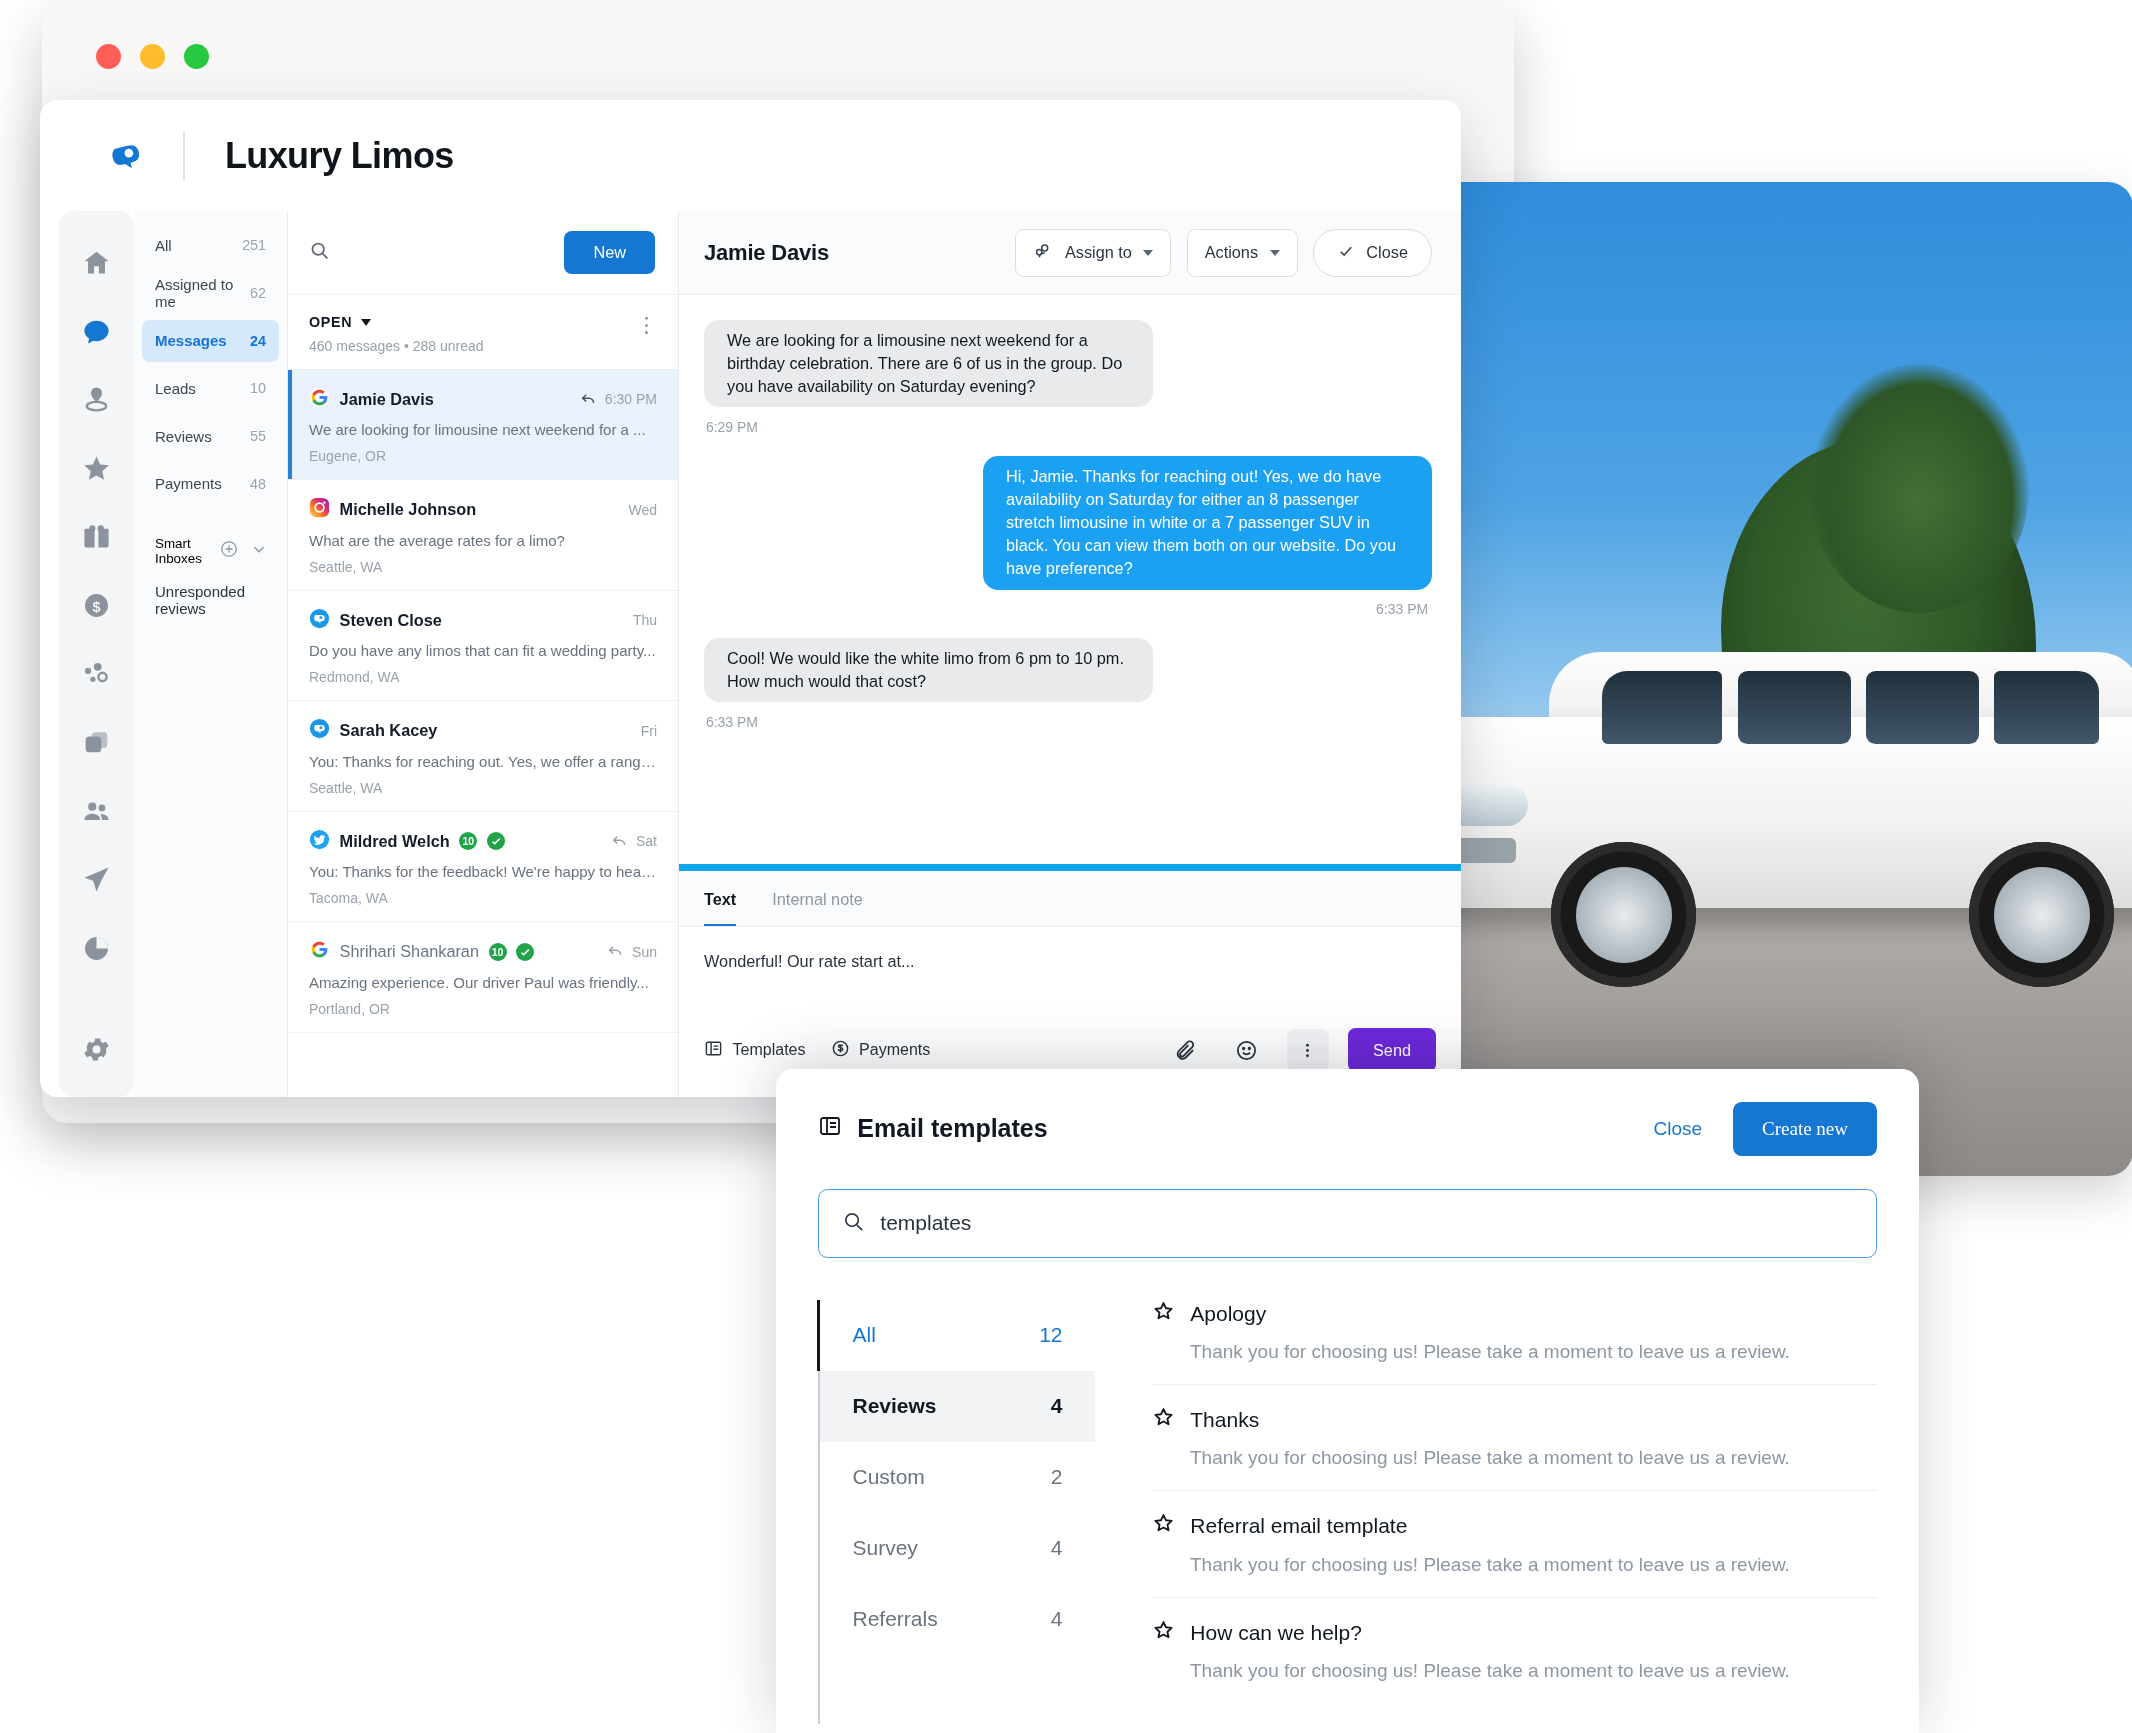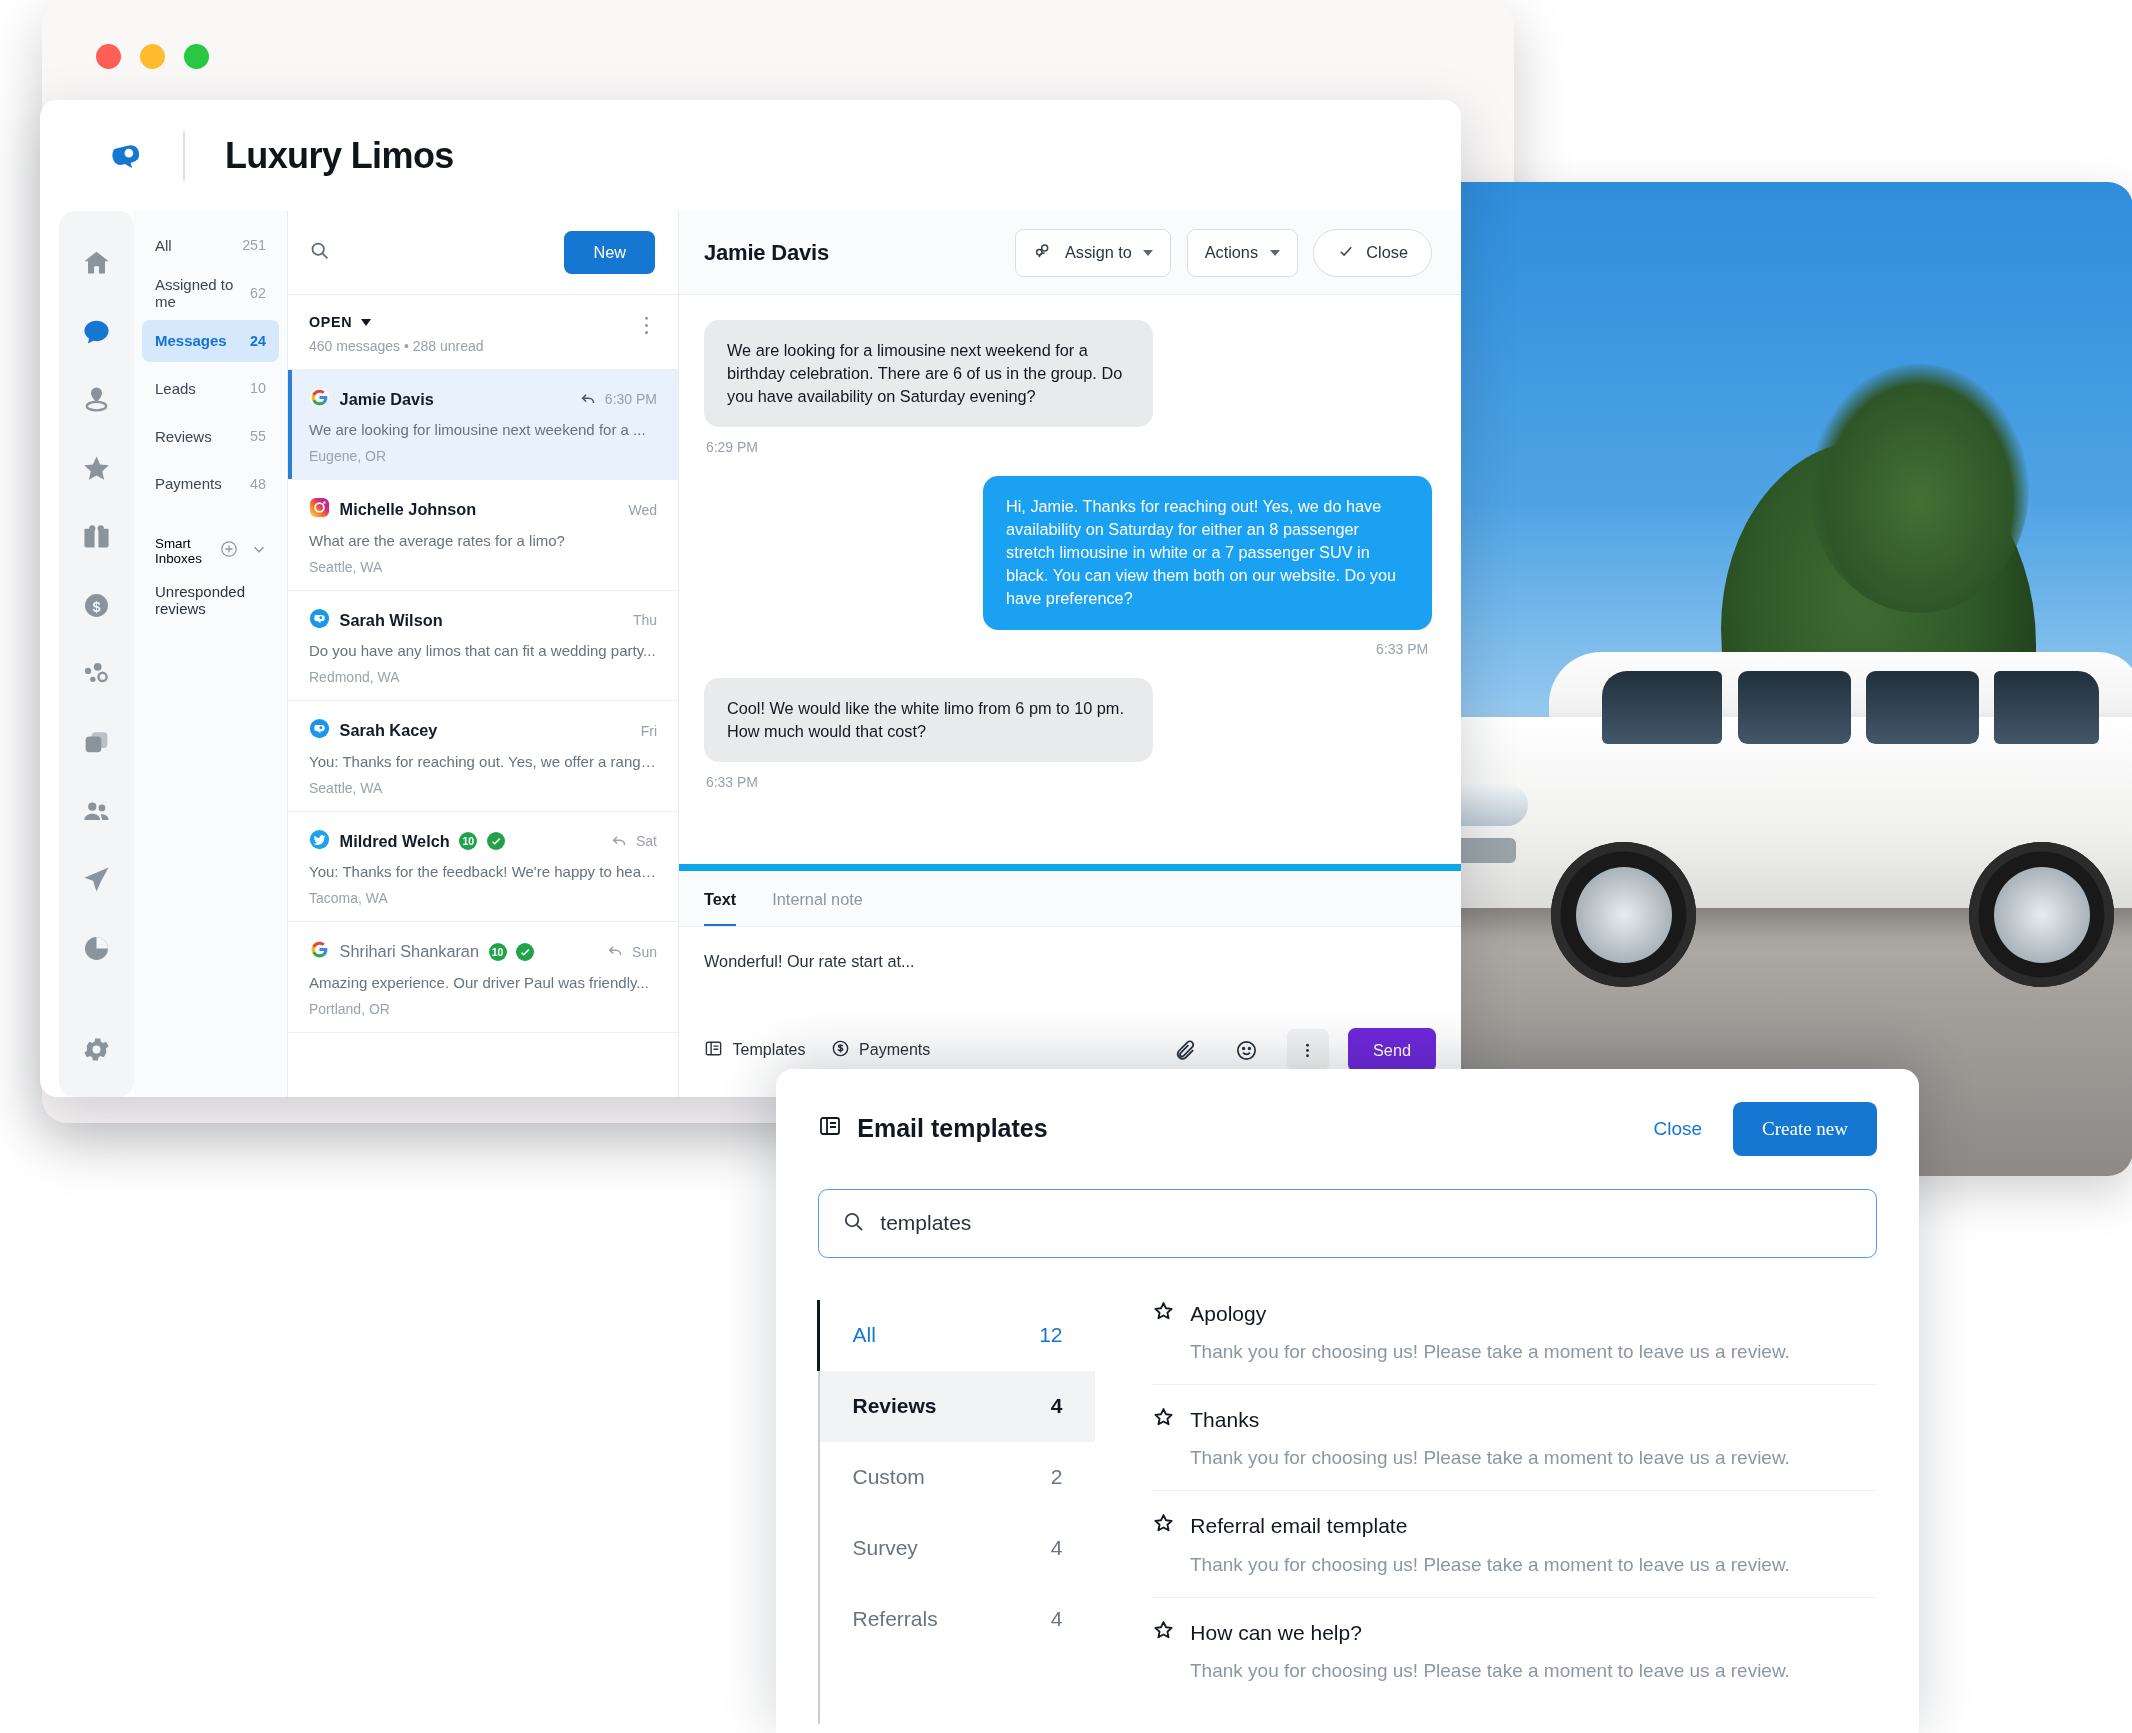--- a/index.html
+++ b/index.html
@@ -169,21 +169,21 @@
   .thread-name { font-size: 22px; font-weight: 700; color: #121821; letter-spacing: -0.2px; }
   .hbtns { margin-left: auto; display: flex; align-items: center; gap: 15.3px; }
   .hbtn { border: 1px solid #d9dee4; background: #fff; border-radius: 8.6px;
           height: 48px; padding: 0 17px; display: flex; align-items: center; gap: 11.5px;
           font-size: 16.3px; color: #2c3542; cursor: pointer; font-family: inherit; }
   .hbtn.pill { border-radius: 25px; padding: 0 23px; }
   .chev { width: 0; height: 0; border-left: 5.3px solid transparent; border-right: 5.3px solid transparent;
           border-top: 6.7px solid #5c6673; }
 
   .msgs { flex: 1 1 auto; padding: 25px 29px 7.6px 25px; overflow: hidden; }
-  .bubble { max-width: 449px; padding: 19px 23px; border-radius: 15.3px; font-size: 16.3px; line-height: 1.42; }
+  .bubble { max-width: 449px; padding: 9px 23px; border-radius: 15.3px; font-size: 16.3px; line-height: 1.42; }
   .bubble.in { background: #e9eaec; color: #121821; }
   .bubble.out { background: #1ba1f2; color: #fff; margin-left: auto; }
   .stamp { font-size: 14px; color: #98a1ac; margin: 11.5px 0 21px 1.9px; }
   .stamp.right { text-align: right; margin-right: 3.8px; }
 
   .composer { border-top: 7px solid #0ea5e9; }
   .ctabs { display: flex; gap: 0; padding: 0 25px; background: #fafbfc; border-bottom: 1px solid #eceff2; }
   .ctab { padding: 19px 0 15.3px 0; margin-right: 36px; font-size: 16.3px; color: #8d97a3; cursor: pointer; }
   .ctab.active { color: #121821; font-weight: 700; border-bottom: 2.9px solid #1677d2; }
   .cbody { padding: 25px 25px 0 25px; font-size: 16.3px; color: #2a323d; min-height: 88px; }
@@ -476,21 +476,21 @@
 
         <div class="conv-item">
           <div class="conv-row1">
             <span>
               <svg width="21" height="21" viewBox="0 0 24 24">
                   <circle cx="12" cy="12" r="11" fill="#1a97e8"></circle>
                 <path d="M7 8h7q4 0 4 3.6T14 15h-1v2.6L10.4 15H9q-3 0-3-3.3Q6 9 7 8z" fill="#fff"></path>
                 <circle cx="13.6" cy="11" r="1.7" fill="#1a97e8"></circle>
                 </svg>
             </span>
-            <span class="conv-name">Sarah Wilson</span>
+            <span class="conv-name">Steven Close</span>
             <span class="conv-time">
               <span>Thu</span>
             </span>
           </div>
           <div class="conv-snip">Do you have any limos that can fit a wedding party...</div>
           <div class="conv-loc">Redmond, WA</div>
         </div>
 
         <div class="conv-item">
           <div class="conv-row1">

